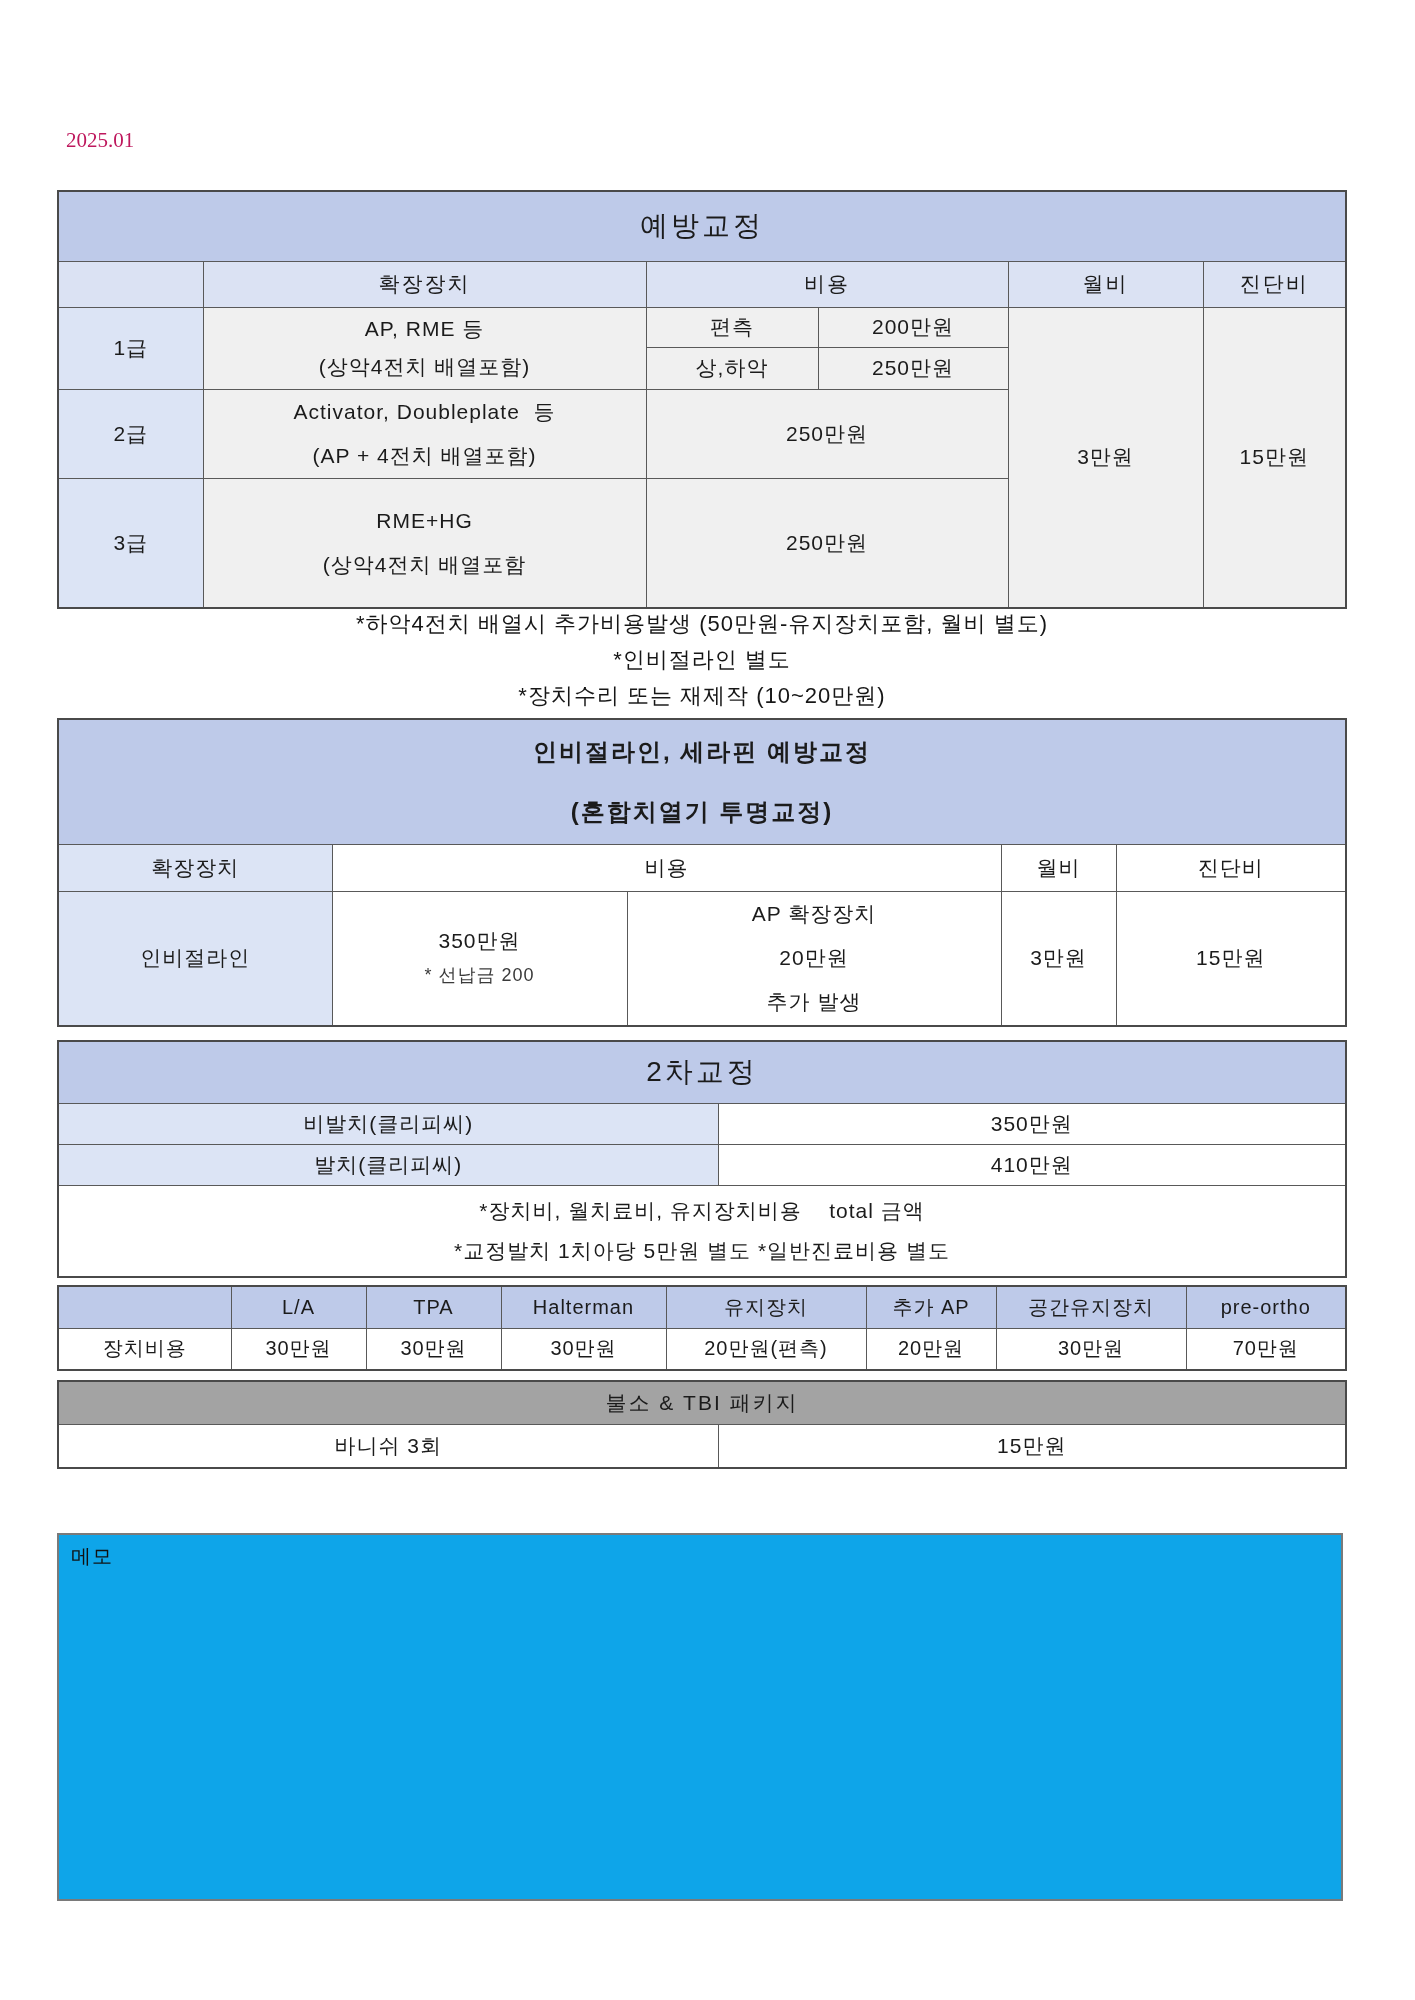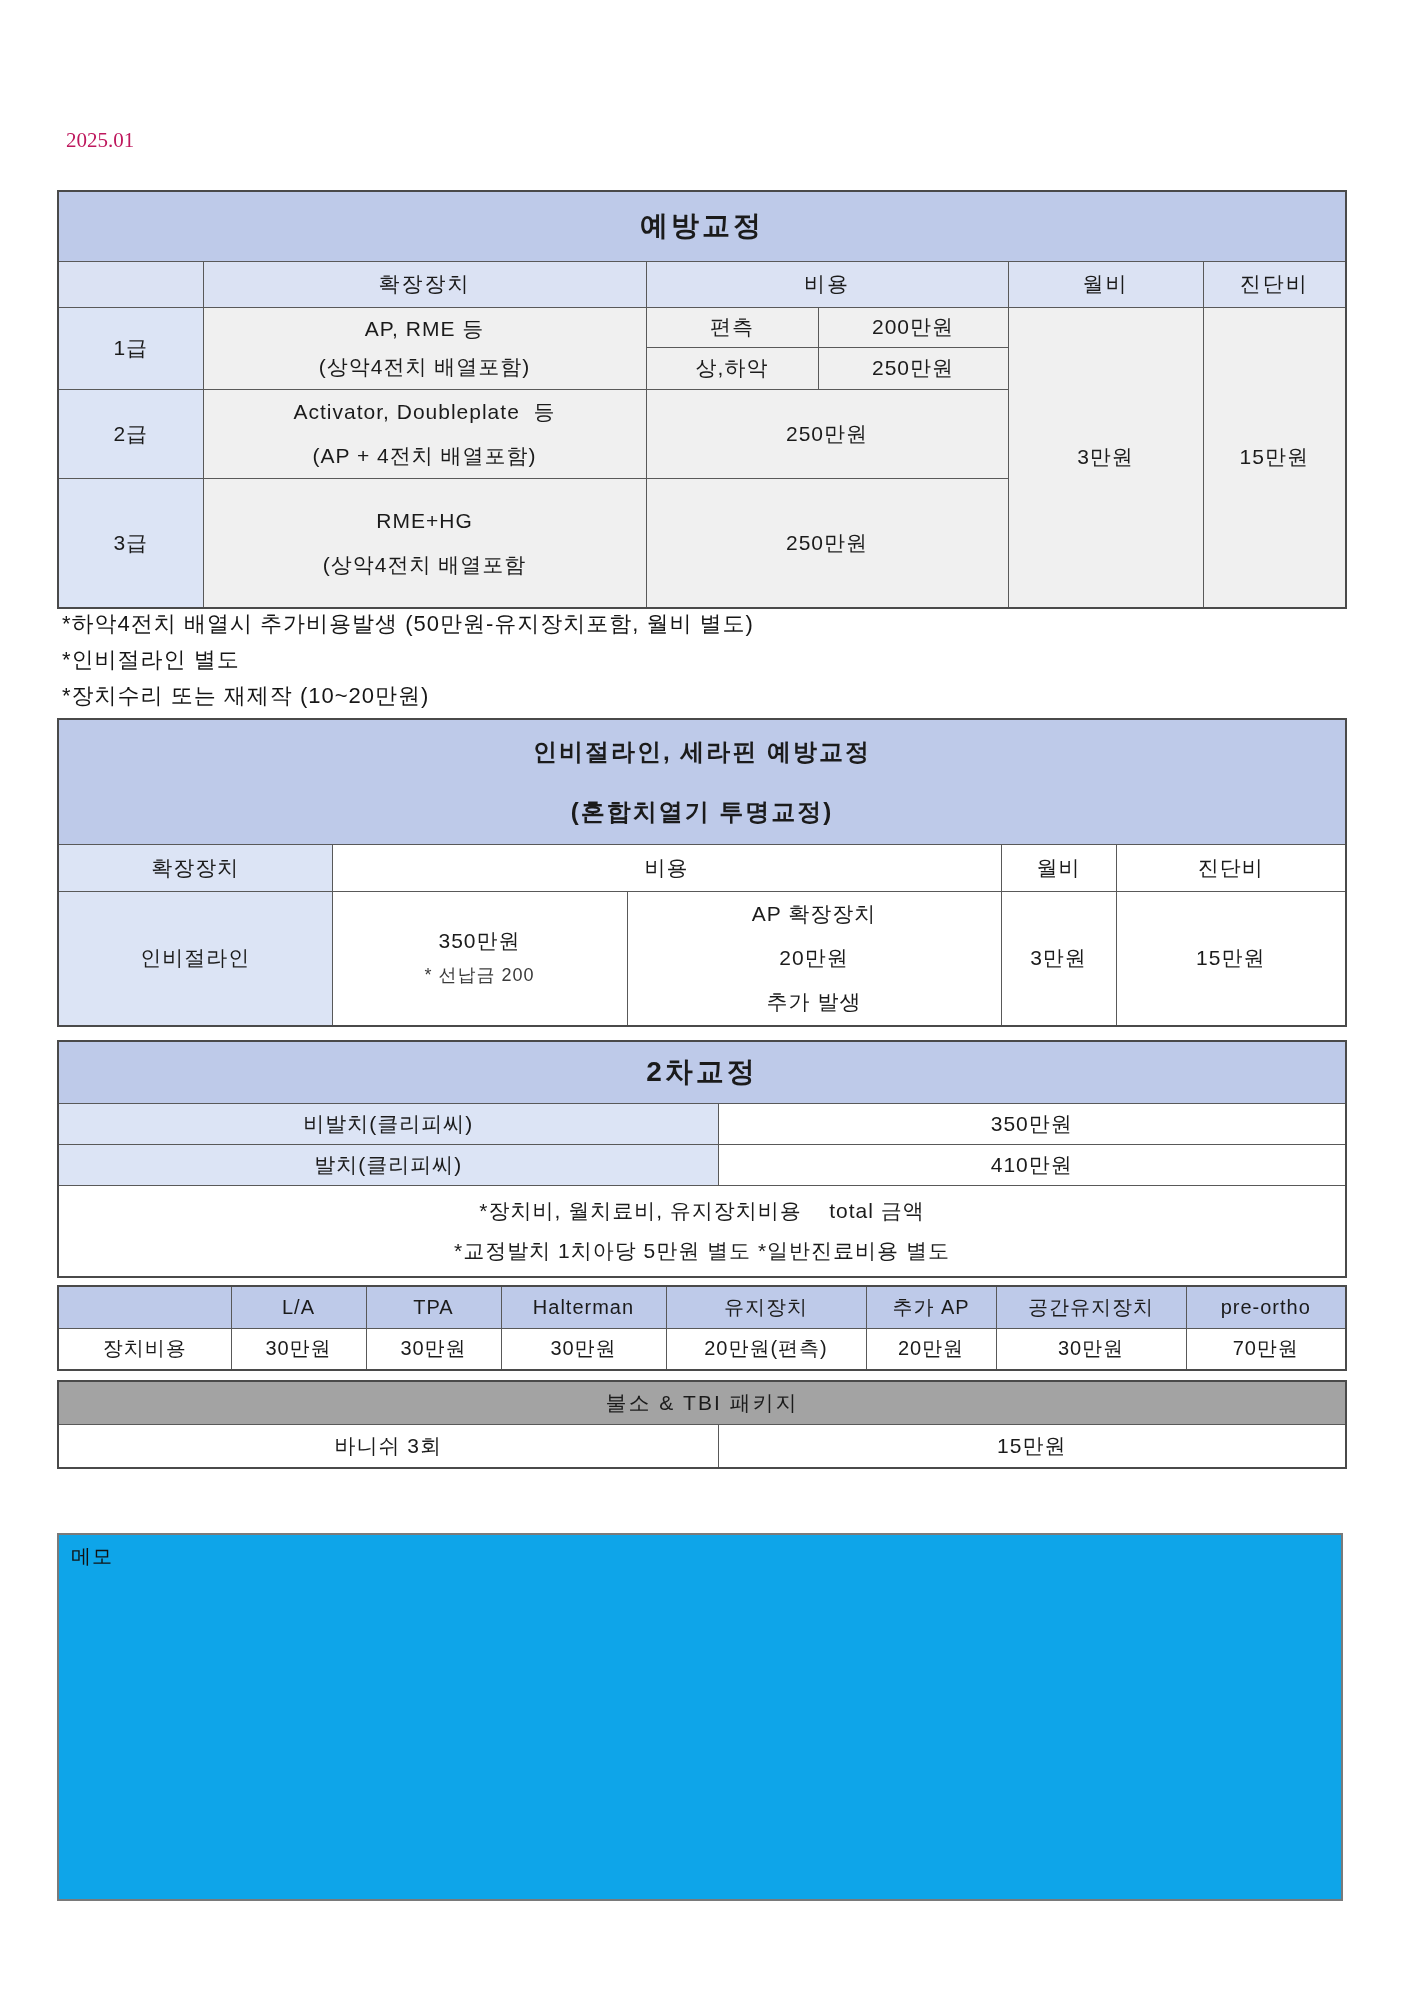--- a/index.html
+++ b/index.html
@@ -13,36 +13,36 @@
   }
   table{
     position:absolute;left:57px;width:1288px;
     border-collapse:collapse;table-layout:fixed;
     border:2px solid #4a4a4a;
   }
   td{
     border:1px solid #595959;text-align:center;vertical-align:middle;
     padding:0;font-size:21px;letter-spacing:1px;overflow:hidden;
   }
-  .tt{background:#becae9;font-weight:700;font-size:28px;letter-spacing:3px;}
+  .tt{background:#becae9;font-weight:400;font-size:28px;letter-spacing:3px;}
   .tt2{background:#becae9;font-weight:700;font-size:24px;letter-spacing:2px;}
   .lav{background:#dce4f5;}
   .hdr{background:#dbe2f3;letter-spacing:2px;}
   .gry{background:#f0f0f0;}
   .wht{background:#ffffff;}
   .ln{display:block;line-height:38px;}
   .ln-wide{display:block;line-height:44px;}
   .ttl-ln{display:block;line-height:60px;}
   .small{font-size:18px;color:#3a3a3a;letter-spacing:1px;display:block;line-height:34px;}
   .big{display:block;line-height:34px;}
   .notes{
     position:absolute;left:62px;top:606px;width:1280px;
     font-size:22px;line-height:36px;color:#161616;letter-spacing:1px;
   }
-  .notes div{white-space:nowrap;}
+  .notes div{white-space:nowrap;text-align:center;}
   .t3-note{font-size:21px;line-height:40px;letter-spacing:1px;}
   .memo{
     position:absolute;left:57px;top:1533px;width:1286px;height:368px;
     border:2px solid #7a7a7a;background:#0ea5e9;box-sizing:border-box;
   }
   .memo-label{font-size:20px;color:#111;padding:8px 0 0 12px;letter-spacing:1px;}
   .t4 td{font-size:20px;}
   .t4 .hd{background:#becae9;font-weight:500;}
   .t5-title{background:#a3a3a3;font-weight:400;font-size:21px;letter-spacing:2px;}
 </style>

